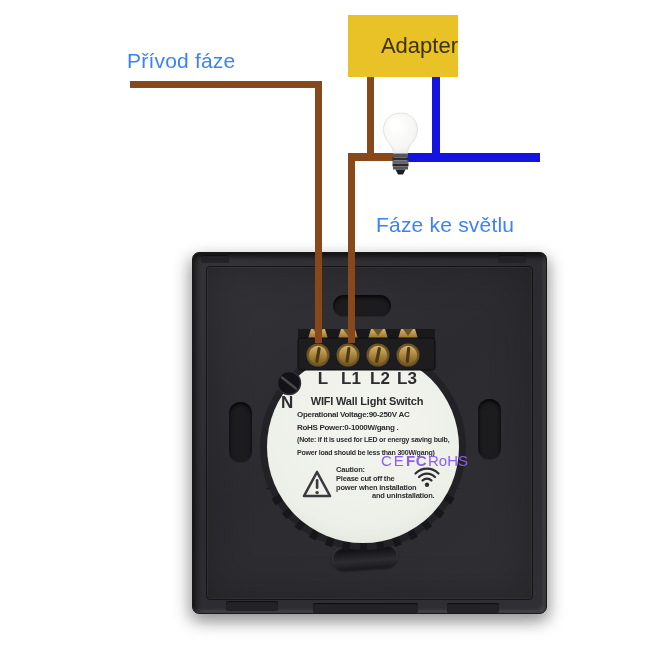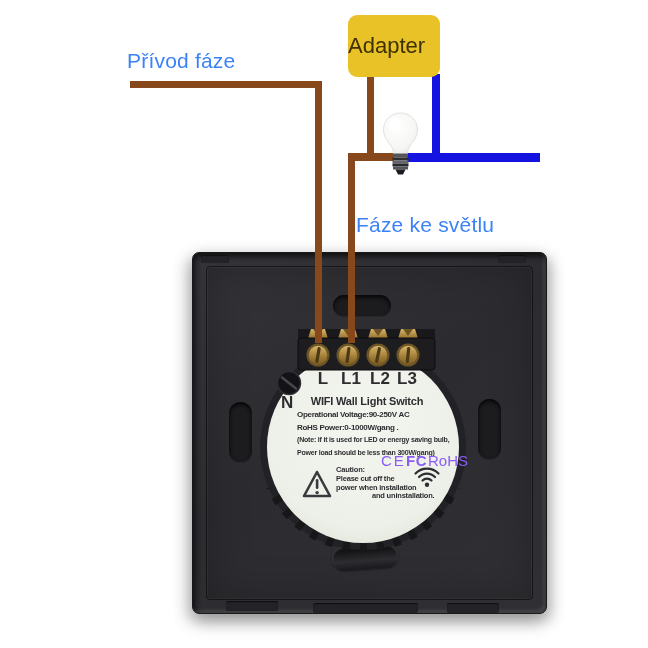--- a/index.html
+++ b/index.html
@@ -6,22 +6,22 @@
   #stage{position:relative;width:648px;height:648px;background:#ffffff;overflow:hidden;
          font-family:"Liberation Sans",sans-serif;}
   .abs{position:absolute;}
   
   .anno{color:#3b82f6;font-size:21px;letter-spacing:.2px;white-space:nowrap;z-index:7;}
   
   .wire{position:absolute;z-index:4;}
   .brown{background:#87481c;}
   .blue{background:#1513e0;}
   
-  #adapter-box{left:348px;top:15px;width:92px;height:62px;background:#e9c227;z-index:6;
-    display:flex;align-items:center;justify-content:flex-start;color:#3d3100;font-size:22px;border-radius:9px;}
+  #adapter-box{left:348px;top:15px;width:110px;height:62px;background:#e9c227;z-index:6;
+    display:flex;align-items:center;justify-content:flex-end;color:#3d3100;font-size:22px;border-radius:0;}
   
   #switch-panel{left:192px;top:252px;width:353px;height:360px;z-index:1;border-radius:7px;
     background:linear-gradient(145deg,#333338 0%,#2c2c30 45%,#303034 100%);
     border:1px solid #19191b;
     box-shadow:0 7px 18px rgba(95,95,95,.45), -5px 6px 14px rgba(120,120,120,.28), 5px 6px 12px rgba(120,120,120,.25),
       inset 0 4px 5px rgba(0,0,0,.55), inset 4px 0 5px rgba(0,0,0,.3), inset -3px -3px 3px rgba(255,255,255,.13);}
   #panel-inner{position:absolute;left:13px;top:13px;right:13px;bottom:13px;border-radius:4px;
     border:1px solid rgba(0,0,0,.55);box-shadow:inset 0 0 0 1px rgba(255,255,255,.045), inset 0 0 40px rgba(0,0,0,.25);}
   .slot{position:absolute;background:#1c1c1f;border-radius:12px;
     box-shadow:inset 0 2px 4px rgba(0,0,0,.9), inset 0 -1px 1px rgba(255,255,255,.08);}
@@ -41,21 +41,21 @@
   #cert-ce{letter-spacing:2px;}
   #cert-fcc{font-weight:bold;letter-spacing:.5px;}
   .caut{font-size:7.5px;font-weight:bold;letter-spacing:-.2px;line-height:8.2px;}
 </style>
 </head>
 <body>
 
 <div id="stage">
 
   <div class="abs anno" style="left:127px;top:49px;">Přívod fáze</div>
-  <div class="abs anno" style="left:356px;top:213px;">Fáze ke světlu</div>
+  <div class="abs anno" style="left:356px;top:213px;padding-left:20px;">Fáze ke světlu</div>
 
   <div class="wire brown" style="left:130px;top:81px;width:192px;height:7px;"></div>
   <div class="wire brown" style="left:315px;top:81px;width:7px;height:262px;"></div>
   <div class="wire brown" style="left:367px;top:74px;width:7px;height:84px;"></div>
   <div class="wire brown" style="left:348px;top:153px;width:46px;height:8px;"></div>
   <div class="wire brown" style="left:348px;top:154px;width:7px;height:189px;"></div>
   <div class="wire blue" style="left:432px;top:74px;width:8px;height:84px;"></div>
   <div class="wire blue" style="left:407px;top:153px;width:133px;height:9px;"></div>
 
   <div class="abs" id="adapter-box">

